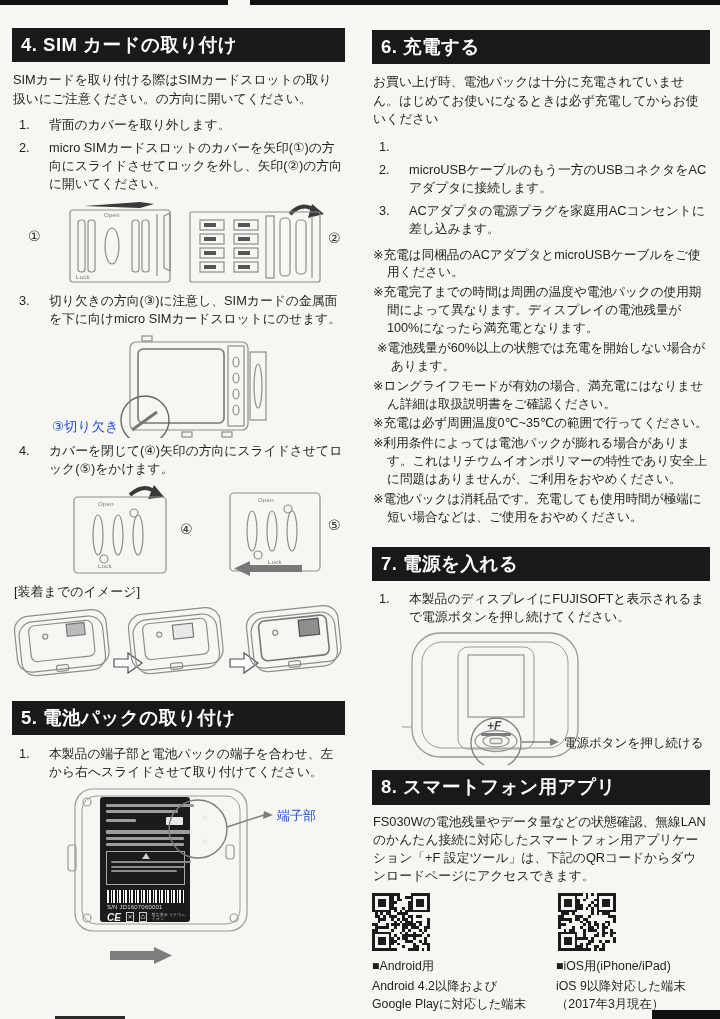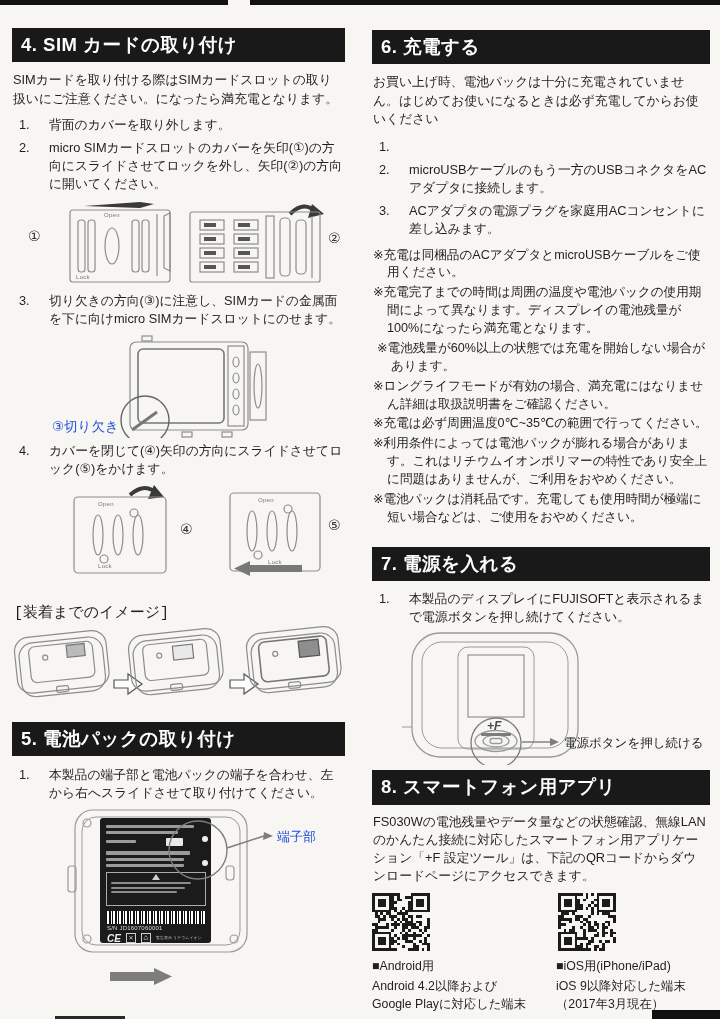--- a/index.html
+++ b/index.html
@@ -24,24 +24,24 @@
   .step{display:flex;font-size:12.8px;line-height:1.42;margin-bottom:5px;}
   .step .num{flex:0 0 37px;padding-left:7px;box-sizing:border-box;}
   .step .txt{flex:1;}
   .note{font-size:12.6px;line-height:1.42;padding-left:14px;text-indent:-14px;margin:1px 0 2px 1px;}
   .notes{margin-top:8px;}
   .fig{position:relative;}
   .fig svg{display:block;}
   .fig-label{position:absolute;font-size:13px;color:#1d4ed8;}
   .circ-num{font-size:14px;color:#333;}
   .tiny-lbl{position:absolute;font-size:6px;color:#777;letter-spacing:.3px;}
-  .caption{font-size:15px;margin:24px 0 2px 2px;font-family:Liberation Mono, monospace;}
+  .caption{font-size:13px;margin:4px 0 2px 2px;}
   
   .battery{
-    position:absolute;left:88px;top:10px;width:111px;height:125px;background:#1b1b1b;
+    position:absolute;left:88px;top:10px;width:90px;height:125px;background:#1b1b1b;
     border-radius:3px;padding:4px 4px 2px 5px;box-sizing:border-box;z-index:1;
   }
   .bline{height:3px;background:#9b9b9b;border-radius:1px;margin:3px 2px 0 1px;}
   .bchip{width:17px;height:8px;background:#e8e8e8;border-radius:1px;margin:4px 0 0 28px;}
   .bbox{border:1px solid #aaa;margin:5px 1px 0 1px;height:30px;padding:1px 3px;}
   .bbox .tri{width:0;height:0;margin:0 auto;border-left:4px solid transparent;border-right:4px solid transparent;border-bottom:6px solid #cfcfcf;}
   .bbox .bline{height:2px;margin-top:2.5px;background:#8b8b8b;}
   .barcode{height:13px;background:#fff;margin:5px 1px 0 1px;
     background-image:repeating-linear-gradient(90deg,#111 0 1px,#fff 1px 3px,#111 3px 5px,#fff 5px 6px);}
   .bsn{font-size:6px;color:#ddd;margin:1px 0 0 2px;letter-spacing:.2px;}
@@ -65,21 +65,21 @@
 </style>
 </head>
 <body>
 
 <div class="page">
   <div class="scan-top"></div>
   <div class="scan-top-notch"></div>
 
   <div class="col col-left">
     <div class="sec-h">4. SIM カードの取り付け</div>
-    <p class="body-p">SIMカードを取り付ける際はSIMカードスロットの取り扱いにご注意ください。になったら満充電となります。</p>
+    <p class="body-p">SIMカードを取り付ける際はSIMカードスロットの取り扱いにご注意ください。の方向に開いてください。</p>
     <div class="steps">
       <div class="step">
         <span class="num">1.</span>
         <span class="txt">背面のカバーを取り外します。</span>
       </div>
       <div class="step">
         <span class="num">2.</span>
         <span class="txt">micro SIMカードスロットのカバーを矢印(①)の方向にスライドさせてロックを外し、矢印(②)の方向に開いてください。</span>
       </div>
     </div>

